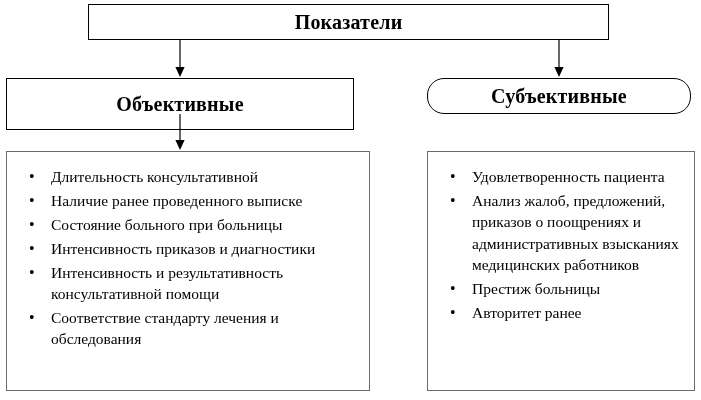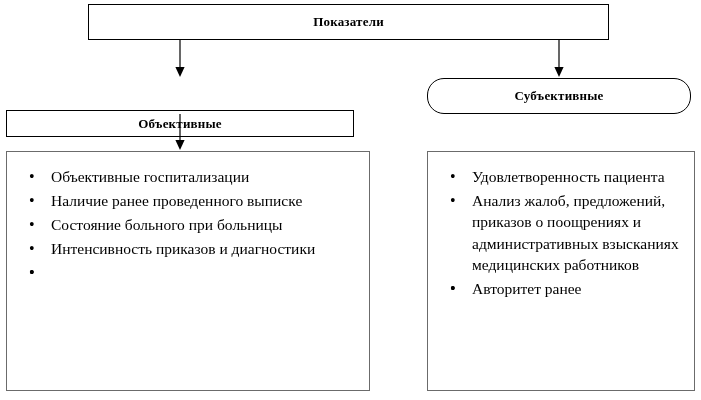--- a/index.html
+++ b/index.html
@@ -26,35 +26,34 @@
     position: absolute;
     box-sizing: border-box;
     border: 1px solid #000000;
     background: #ffffff;
   }
   .box-title {
     display: flex;
     align-items: center;
     justify-content: center;
     font-weight: bold;
-    font-size: 13px;
+    font-size: 20px;
     letter-spacing: 0.2px;
   }
   #root-box {
     left: 88px;
     top: 4px;
     width: 521px;
     height: 36px;
   }
   #objective-box {
     left: 6px;
     top: 78px;
     width: 348px;
-    height: 27px;
-    margin-top: 32px;
+    height: 52px;
   }
   #subjective-box {
     left: 427px;
     top: 78px;
     width: 264px;
     height: 36px;
     border-radius: 17px;
   }
   #objective-list-box {
     left: 6px;
@@ -130,31 +129,31 @@
 
   <div class="arrow" style="left:0;top:0;width:701px;height:400px;">
     <svg width="701" height="400" viewBox="0 0 701 400">
       <path d="M 180 114 L 180 143" stroke="#000000" stroke-width="1.2" fill="none"></path>
       <path d="M 180 150 L 175.4 140 L 184.6 140 Z" fill="#000000"></path>
     </svg>
   </div>
 
   <div class="box" id="objective-list-box">
     <ul class="items">
-      <li><span class="bullet">•</span><span>Объективные госпитализации</span></li>
+      <li><span class="bullet">•</span><span>Длительность консультативной</span></li>
       <li><span class="bullet">•</span><span>Наличие ранее проведенного выписке</span></li>
       <li><span class="bullet">•</span><span>Состояние больного при больницы</span></li>
       <li><span class="bullet">•</span><span>Интенсивность приказов и диагностики</span></li>
-      <li><span class="bullet">•</span></li>
-      <li><span class="bullet">•</span></li>
+      <li><span class="bullet">•</span><span>Интенсивность и результативность консультативной помощи</span></li>
+      <li><span class="bullet">•</span><span>Соответствие стандарту лечения и обследования</span></li>
     </ul>
   </div>
 
   <div class="box" id="subjective-list-box">
     <ul class="items">
       <li><span class="bullet">•</span><span>Удовлетворенность пациента</span></li>
       <li><span class="bullet">•</span><span>Анализ жалоб, предложений, приказов о поощрениях и административных взысканиях медицинских работников</span></li>
-      <li><span class="bullet">•</span></li>
+      <li><span class="bullet">•</span><span>Престиж больницы</span></li>
       <li><span class="bullet">•</span><span>Авторитет ранее</span></li>
     </ul>
   </div>
 
 </div>
 
 </body></html>

